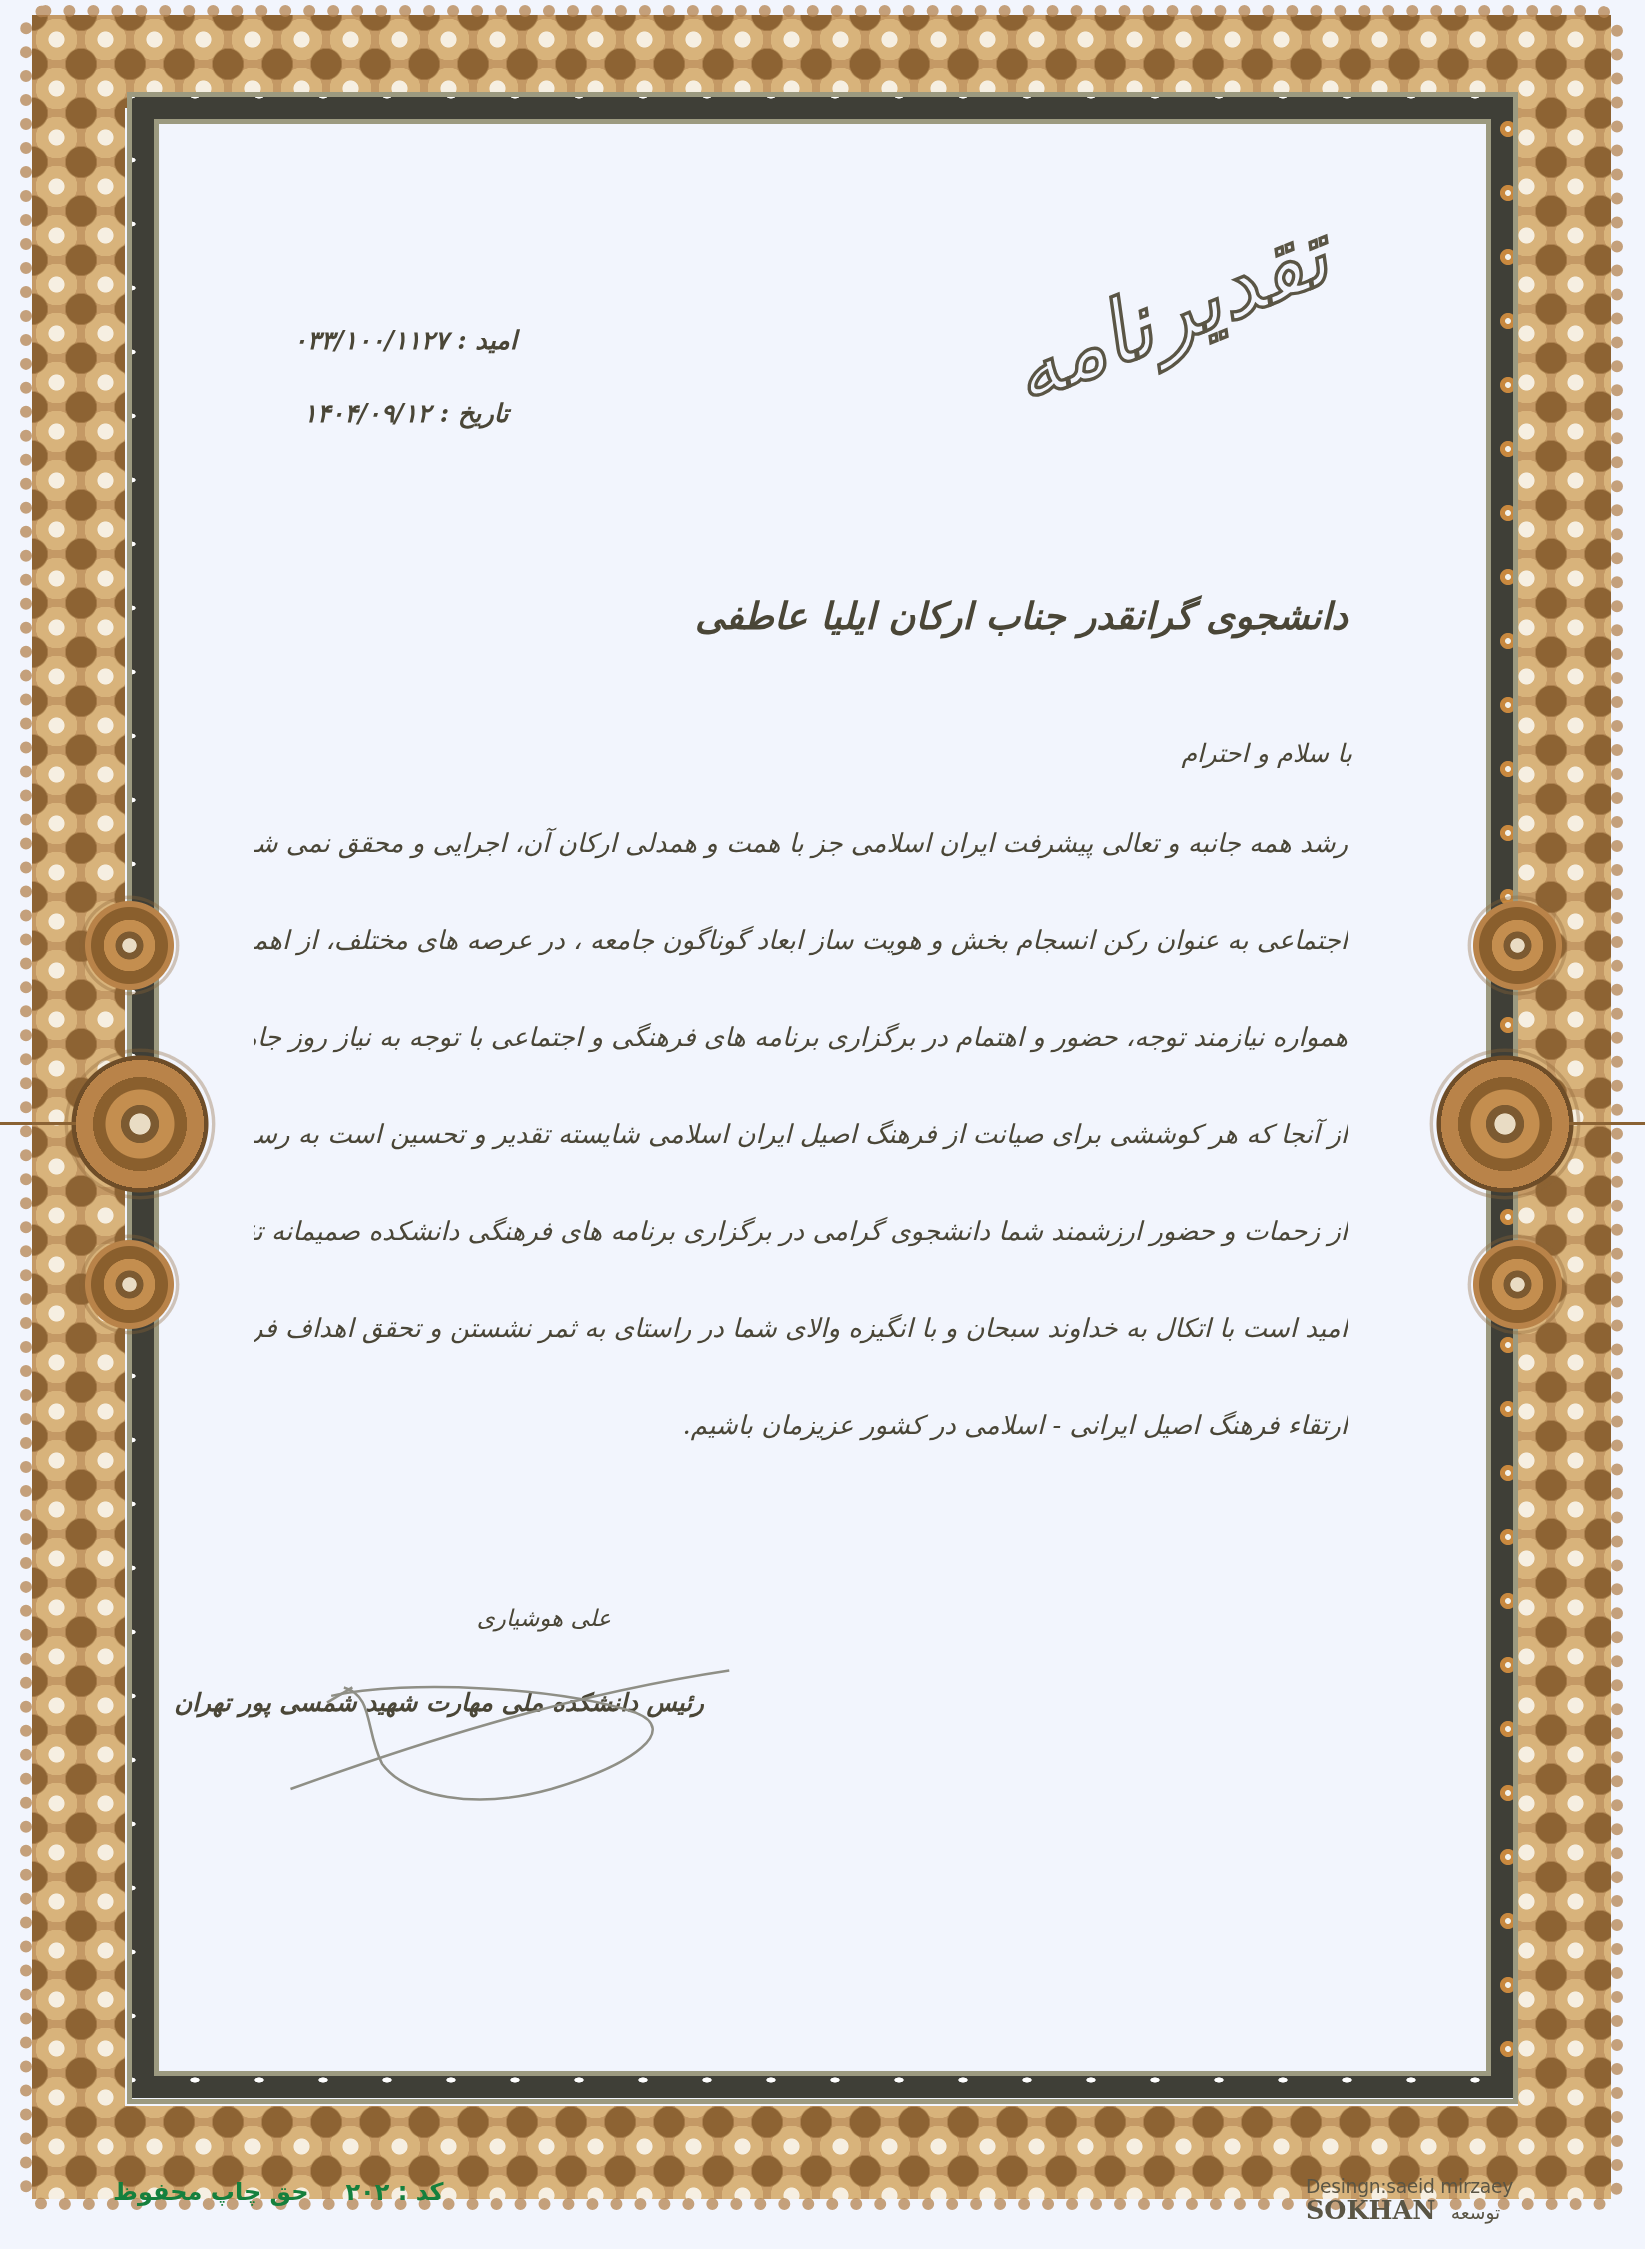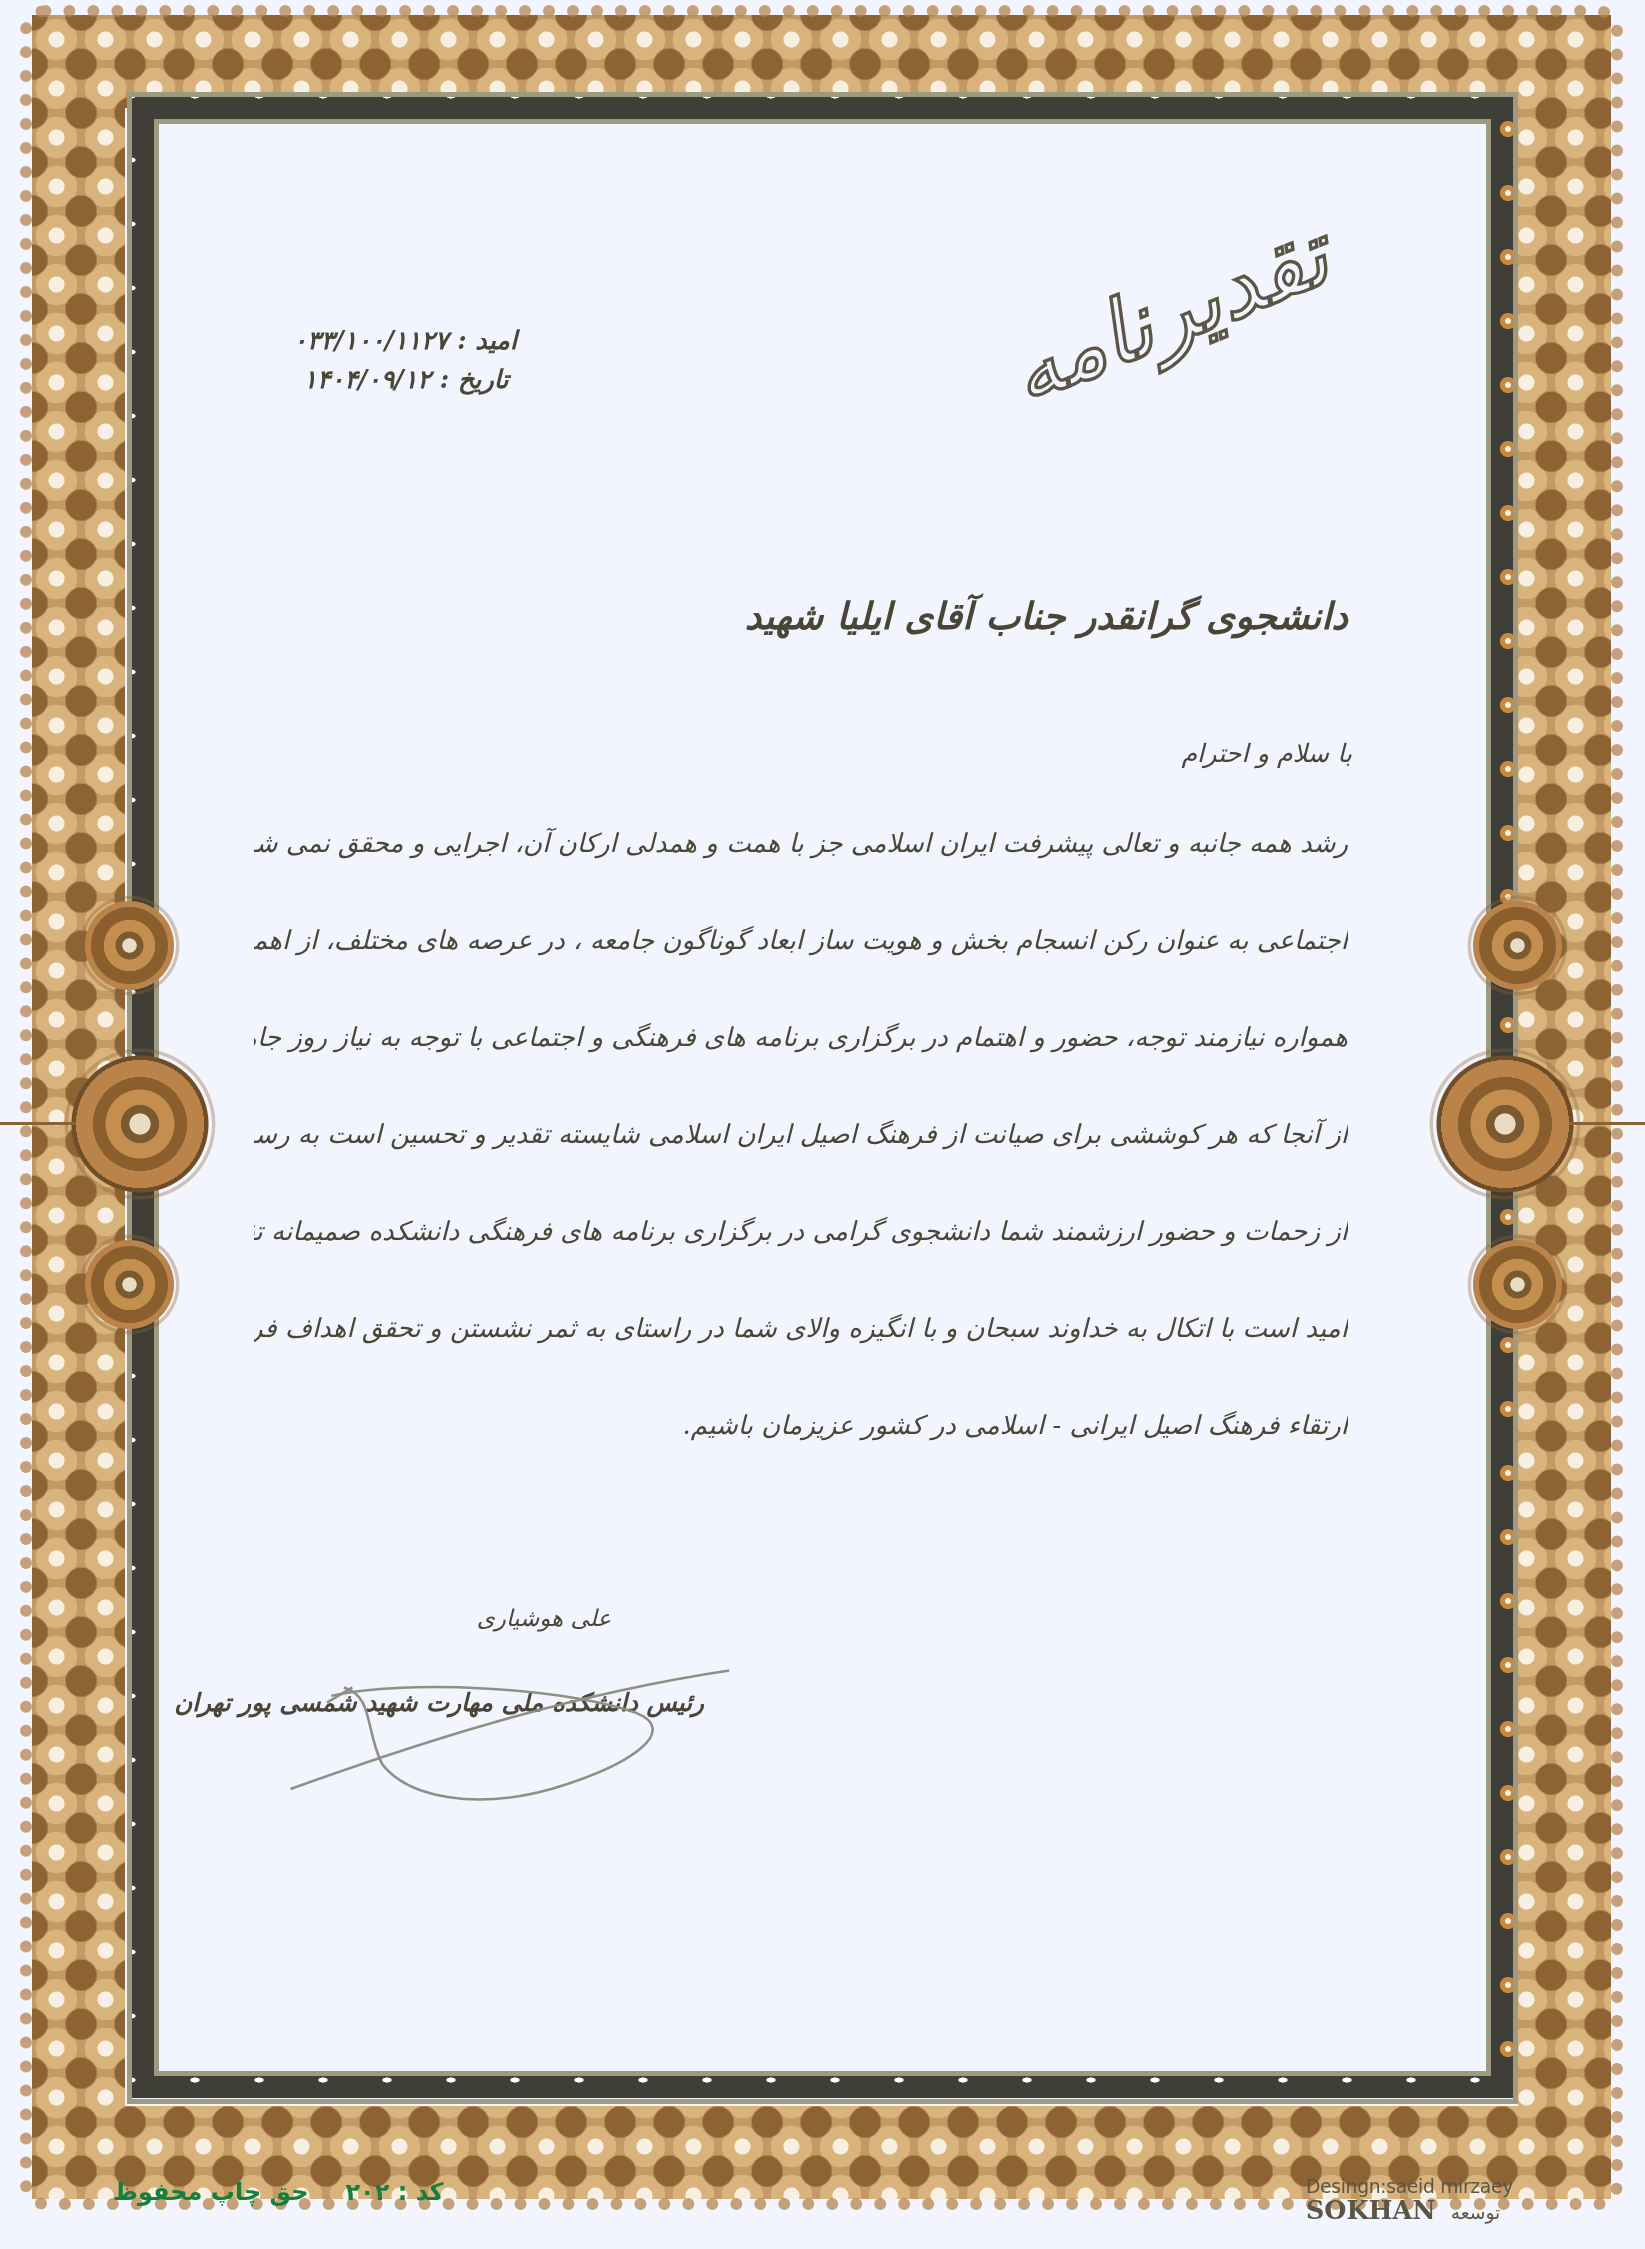--- a/index.html
+++ b/index.html
@@ -165,27 +165,27 @@
 
 <div class="content">
 
   <div class="title">تقدیرنامه</div>
 
   <div class="ref">
     <div class="row">
       <span>امید :</span>
       <span>۰۳۳/۱۰۰/۱۱۲۷</span>
     </div>
-    <div class="row" style="padding-right:8.5px;">
+    <div class="row" style="padding-right:8.5px;margin-top:34px;">
       <span>تاریخ :</span>
       <span>۱۴۰۴/۰۹/۱۲</span>
     </div>
   </div>
 
-  <div class="addressee">دانشجوی گرانقدر جناب آقای ایلیا شهید</div>
+  <div class="addressee">دانشجوی گرانقدر جناب ارکان ایلیا عاطفی</div>
 
   <div class="greeting">با سلام و احترام</div>
 
   <div class="body-text">
     <div class="line">رشد همه جانبه و تعالی پیشرفت ایران اسلامی جز با همت و همدلی ارکان آن، اجرایی و محقق نمی شود و توسعه برنامه های فرهنگی و</div>
     <div class="line">اجتماعی به عنوان رکن انسجام بخش و هویت ساز ابعاد گوناگون جامعه ، در عرصه های مختلف، از اهمیت ویژه ای برخوردار است و</div>
     <div class="line">همواره نیازمند توجه، حضور و اهتمام در برگزاری برنامه های فرهنگی و اجتماعی با توجه به نیاز روز جامعه اسلامی است.</div>
     <div class="line">از آنجا که هر کوششی برای صیانت از فرهنگ اصیل ایران اسلامی شایسته تقدیر و تحسین است به رسم یاد بود و قدردانی</div>
     <div class="line">از زحمات و حضور ارزشمند شما دانشجوی گرامی در برگزاری برنامه های فرهنگی دانشکده صمیمانه تقدیر و تشکر به عمل می آید.</div>
     <div class="line">امید است با اتکال به خداوند سبحان و با انگیزه والای شما در راستای به ثمر نشستن و تحقق اهداف فرهنگی، شاهد رشد، بالندگی و</div>

